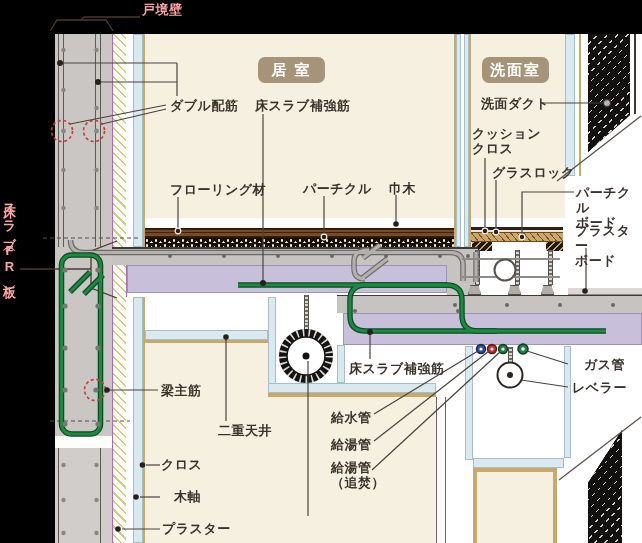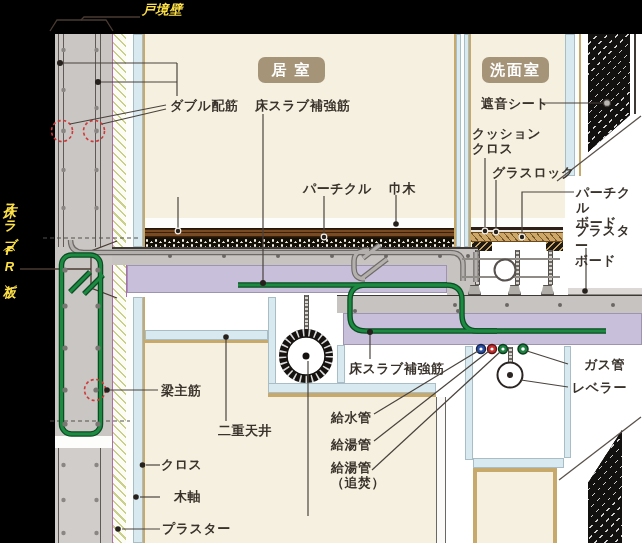--- a/index.html
+++ b/index.html
@@ -26,21 +26,21 @@
   .glass{background:#e8e4da;}
   .pstrip{background:#dbd8d5;border-bottom:1px solid #8d8985;box-sizing:border-box;}
   .wallwhite{background:#fbfaf8;border-left:1.5px solid #6b6764;border-right:1.5px solid #6b6764;box-sizing:border-box;}
   .rod{background:#d9d6d2;background-image:repeating-linear-gradient(180deg,#6e6a66 0 1.8px,transparent 1.8px 3.8px);border-left:.8px solid #55504c;border-right:.8px solid #55504c;box-sizing:border-box;}
   .foot{background:#b0ada9;border:1px solid #55504c;box-sizing:border-box;clip-path:polygon(18% 0,82% 0,100% 100%,0 100%);}
   .block{background:#1f1a14;background-image:repeating-linear-gradient(135deg,#c9a566 0 1.5px,transparent 1.5px 5px);}
   .vline{background:#5f5a56;}
   svg.overlay{position:absolute;left:0;top:0;z-index:30;}
   .label{position:absolute;z-index:40;color:#3a332c;font-size:13px;font-weight:600;
          line-height:15px;white-space:pre-line;letter-spacing:.5px;}
-  .label.outside{color:#fde047;font-style:italic;}
+  .label.outside{color:#fca5a5;}
   .label.vert{writing-mode:vertical-rl;text-orientation:upright;letter-spacing:1px;}
   .badge{position:absolute;z-index:40;width:67px;height:26px;background:#a59478;border-radius:7px;
          color:#fff;font-size:15px;font-weight:600;letter-spacing:2px;display:flex;
          align-items:center;justify-content:center;}
 </style>
 </head>
 <body>
 
 <div id="canvas">
 
@@ -320,23 +320,24 @@
     <span>洗面室</span>
   </div>
   <div class="badge" style="left:258px;top:57px">
     <span>居 室</span>
   </div>
 
   <div class="label outside" style="left:142px;top:2px">戸境壁</div>
   <div class="label outside vert" style="left:2px;top:194px;height:150px">床スラブ（FR板）</div>
   <div class="label" style="left:170px;top:98px">ダブル配筋</div>
   <div class="label" style="left:255px;top:98px">床スラブ補強筋</div>
+  <div class="label" style="left:170px;top:182px">フローリング材</div>
   <div class="label" style="left:303px;top:181px">パーチクル</div>
   <div class="label" style="left:389px;top:181px">巾木</div>
-  <div class="label" style="left:481px;top:96px">遮音シート</div>
+  <div class="label" style="left:481px;top:96px">洗面ダクト</div>
   <div class="label" style="left:472px;top:126px">クッション
 クロス</div>
   <div class="label" style="left:492px;top:165px">グラスロック</div>
   <div class="label" style="left:576px;top:185px">パーチクル
 ボード</div>
   <div class="label" style="left:575px;top:223px">プラスター
 ボード</div>
   <div class="label" style="left:161px;top:383px">梁主筋</div>
   <div class="label" style="left:218px;top:423px">二重天井</div>
   <div class="label" style="left:349px;top:361px">床スラブ補強筋</div>

